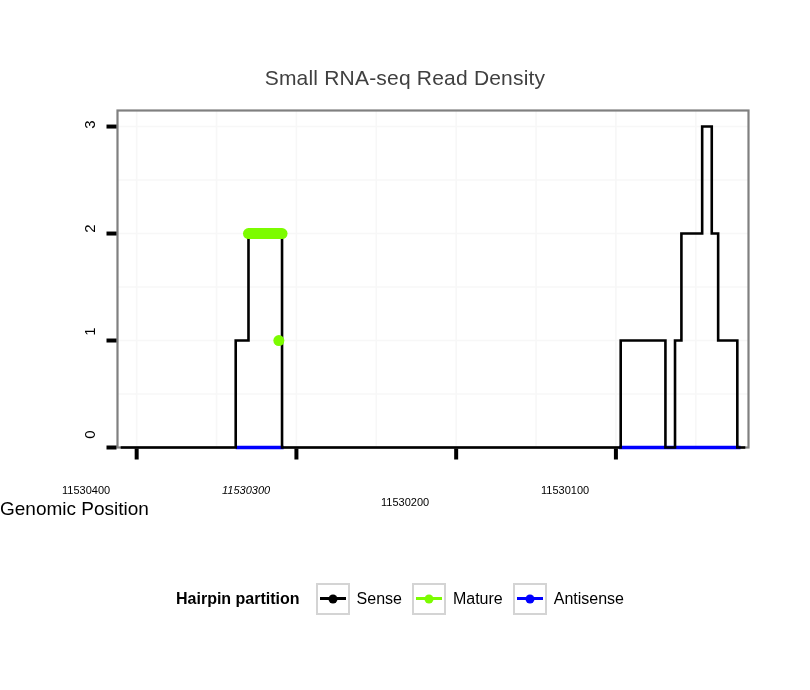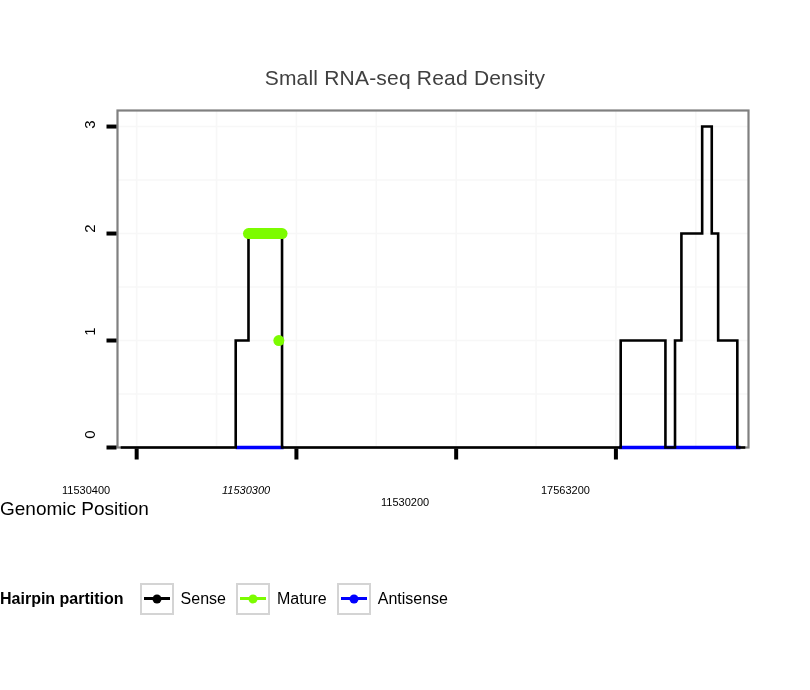--- a/index.html
+++ b/index.html
@@ -59,20 +59,21 @@
     text-align: center;
     transform: rotate(-90deg);
   }
   .legend {
     position: absolute;
     left: 0;
     top: 583px;
     width: 810px;
     display: flex;
     align-items: center;
+    justify-content: center;
     gap: 0px;
   }
   .legend-title {
     font-size: 16px;
     font-weight: bold;
     margin-right: 16px;
   }
   .legend-item {
     display: flex;
     align-items: center;
@@ -120,21 +121,21 @@
   <div class="xlabel">Genomic Position</div>
 
   <div class="tick-y-label" style="left:78px; top:116px;">3</div>
   <div class="tick-y-label" style="left:78px; top:220px;">2</div>
   <div class="tick-y-label" style="left:78px; top:323px;">1</div>
   <div class="tick-y-label" style="left:78px; top:426px;">0</div>
 
   <div class="tick-x-label" style="left:62px;">11530400</div>
   <div class="tick-x-label" style="left:222px;font-style:italic;">11530300</div>
   <div class="tick-x-label" style="left:381px;margin-top:12px;">11530200</div>
-  <div class="tick-x-label" style="left:541px;">17563200</div>
+  <div class="tick-x-label" style="left:541px;">11530100</div>
 
   <svg id="plot-svg" width="810" height="690" style="position:absolute;left:0;top:0;">
 
     <g id="gridlines">
         <line x1="117.5" x2="748.5" y1="340.515873015873" y2="340.515873015873" stroke="#f7f7f7" stroke-width="1.6"></line>
         <line x1="117.5" x2="748.5" y1="233.53174603174605" y2="233.53174603174605" stroke="#f7f7f7" stroke-width="1.6"></line>
         <line x1="117.5" x2="748.5" y1="126.54761904761904" y2="126.54761904761904" stroke="#f7f7f7" stroke-width="1.6"></line>
         <line x1="117.5" x2="748.5" y1="394.0079365079365" y2="394.0079365079365" stroke="#f7f7f7" stroke-width="1.6"></line>
         <line x1="117.5" x2="748.5" y1="287.0238095238095" y2="287.0238095238095" stroke="#f7f7f7" stroke-width="1.6"></line>
         <line x1="117.5" x2="748.5" y1="180.03968253968253" y2="180.03968253968253" stroke="#f7f7f7" stroke-width="1.6"></line>

